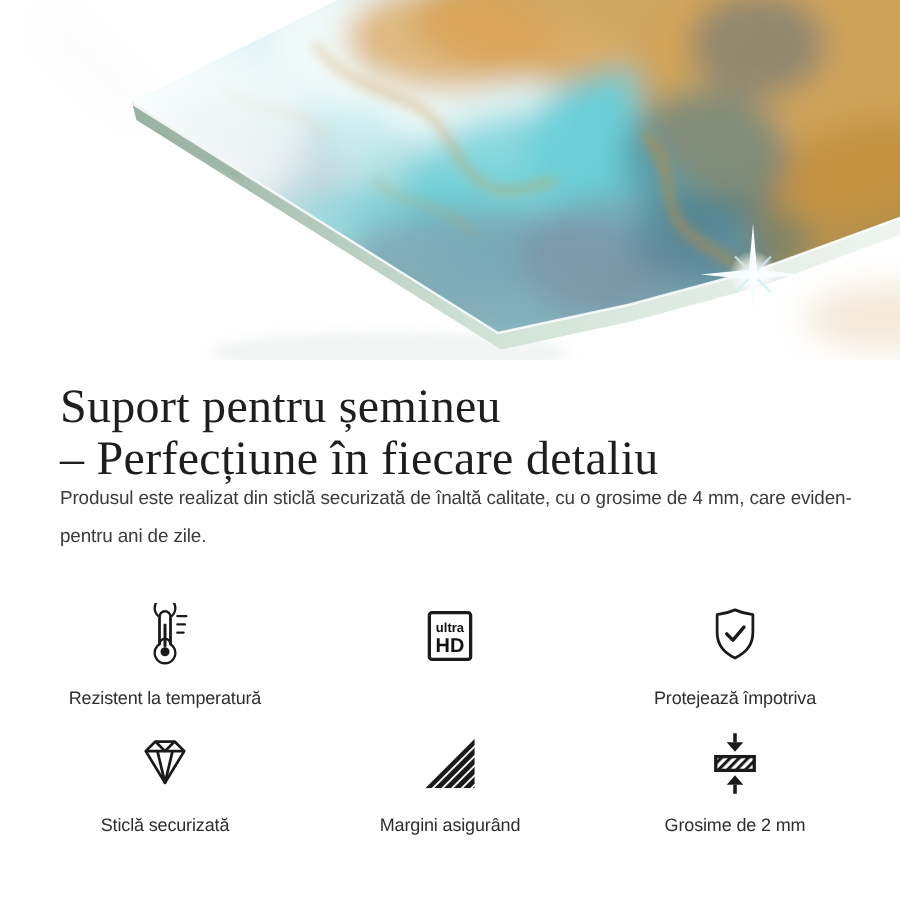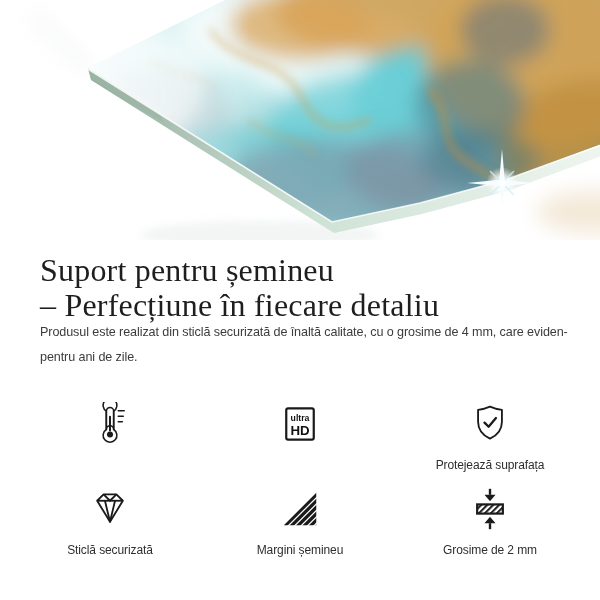--- a/index.html
+++ b/index.html
@@ -142,40 +142,41 @@
     <div class="icon-box">
       <svg class="icon" viewBox="0 0 48 48" fill="none" stroke="#1a1a1a" stroke-width="1.7" stroke-linecap="round">
         <path d="M20,30 a7.5,7.5 0 1 0 8,0 V10 a4,4 0 0 1 -8,0 Z" transform="scale(1,-1) translate(0,-40)"></path>
         <path d="M20,30 V10 a4,4 0 0 1 8,0 V30"></path>
         <path d="M20,30 a7.5,7.5 0 1 0 8,0"></path>
         <circle cx="24" cy="35.4" r="3.3" fill="#1a1a1a" stroke="none"></circle>
         <path d="M24,16 V31" stroke-width="2.2"></path>
         <path d="M33,9.5 h6.5 M33,15.5 h5.5 M33,21.5 h4.5"></path>
       </svg>
     </div>
+    <div class="feature-label">Rezistent la temperatură</div>
   </div>
 
   <div class="feature">
     <div class="icon-box">
       <svg class="icon" viewBox="0 0 48 48">
         <rect x="9" y="7" width="30" height="34" rx="2" fill="none" stroke="#1a1a1a" stroke-width="2.4"></rect>
         <text x="24" y="21" text-anchor="middle" font-family="Liberation Sans, sans-serif" font-size="9.5" font-weight="700" fill="#111">ultra</text>
         <text x="24" y="35.5" text-anchor="middle" font-family="Liberation Sans, sans-serif" font-size="14.5" font-weight="700" fill="#111">HD</text>
       </svg>
     </div>
   </div>
 
   <div class="feature">
     <div class="icon-box">
       <svg class="icon" viewBox="0 0 48 48" fill="none" stroke="#1a1a1a" stroke-linecap="round" stroke-linejoin="round">
         <path stroke-width="2" d="M24,5 C28.5,7 33,8 37,8.5 V21.5 C37,31 31.5,36.5 24,40 C16.5,36.5 11,31 11,21.5 V8.5 C15,8 19.5,7 24,5 Z"></path>
         <path stroke-width="2.5" d="M18,22.5 L22.5,27 L30.5,17.5"></path>
       </svg>
     </div>
-    <div class="feature-label">Protejează suprafața</div>
+    <div class="feature-label">Protejează împotriva</div>
   </div>
 
   <div class="feature">
     <div class="icon-box">
       <svg class="icon" viewBox="0 0 48 48" fill="none" stroke="#1a1a1a" stroke-width="2" stroke-linejoin="round">
         <path d="M17,8 L31,8 L38,15 L24,38 L10,15 Z"></path>
         <path d="M10,15 H38"></path>
         <path d="M17,8 L24,15 L31,8"></path>
         <path d="M18.5,15 L24,38 L29.5,15"></path>
       </svg>
@@ -194,21 +195,21 @@
         <g clip-path="url(#triClip)" stroke="#1a1a1a" stroke-width="3.6">
           <line x1="6" y1="44" x2="44" y2="6"></line>
           <line x1="13" y1="44" x2="44" y2="13"></line>
           <line x1="20" y1="44" x2="44" y2="20"></line>
           <line x1="27" y1="44" x2="44" y2="27"></line>
           <line x1="34" y1="44" x2="44" y2="34"></line>
           <line x1="41" y1="44" x2="44" y2="41"></line>
         </g>
       </svg>
     </div>
-    <div class="feature-label">Margini șemineu</div>
+    <div class="feature-label">Margini asigurând</div>
   </div>
 
   <div class="feature">
     <div class="icon-box">
       <svg class="icon" viewBox="0 0 48 48">
         <defs>
           <pattern id="hatchPat" patternUnits="userSpaceOnUse" width="4.6" height="4.6" patternTransform="rotate(45)">
             <rect width="2.2" height="4.6" fill="#1a1a1a"></rect>
           </pattern>
         </defs>

